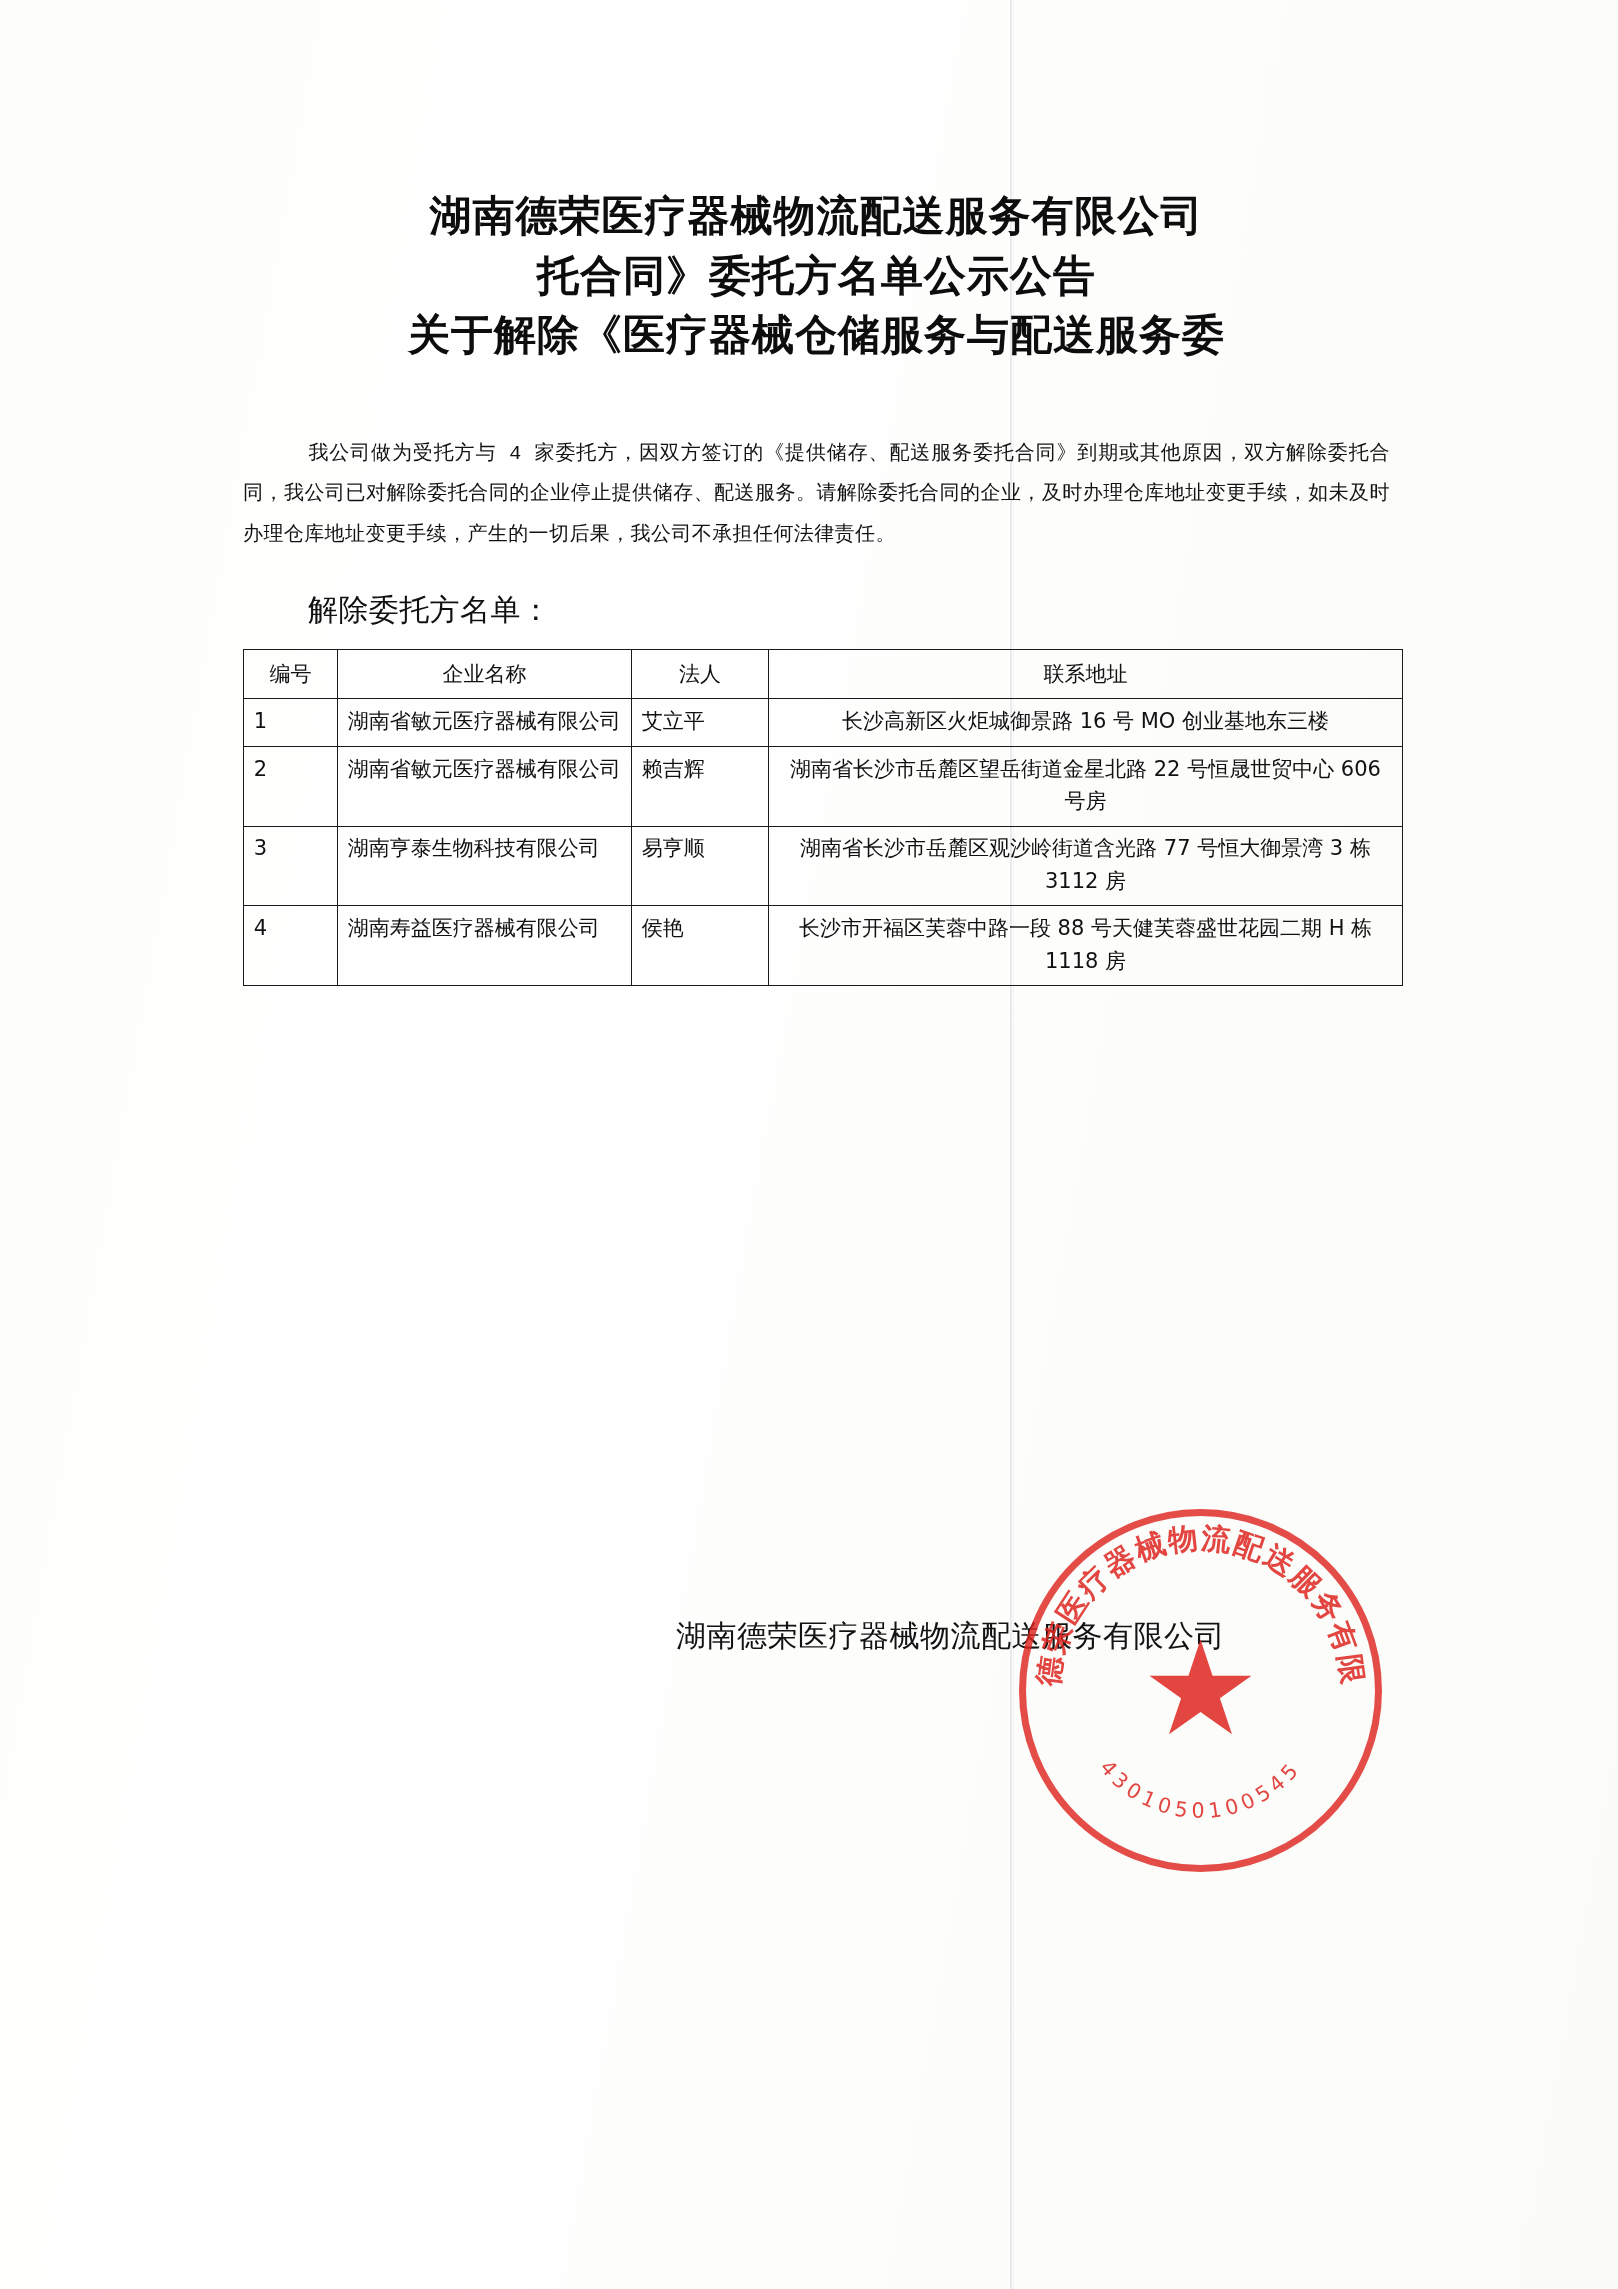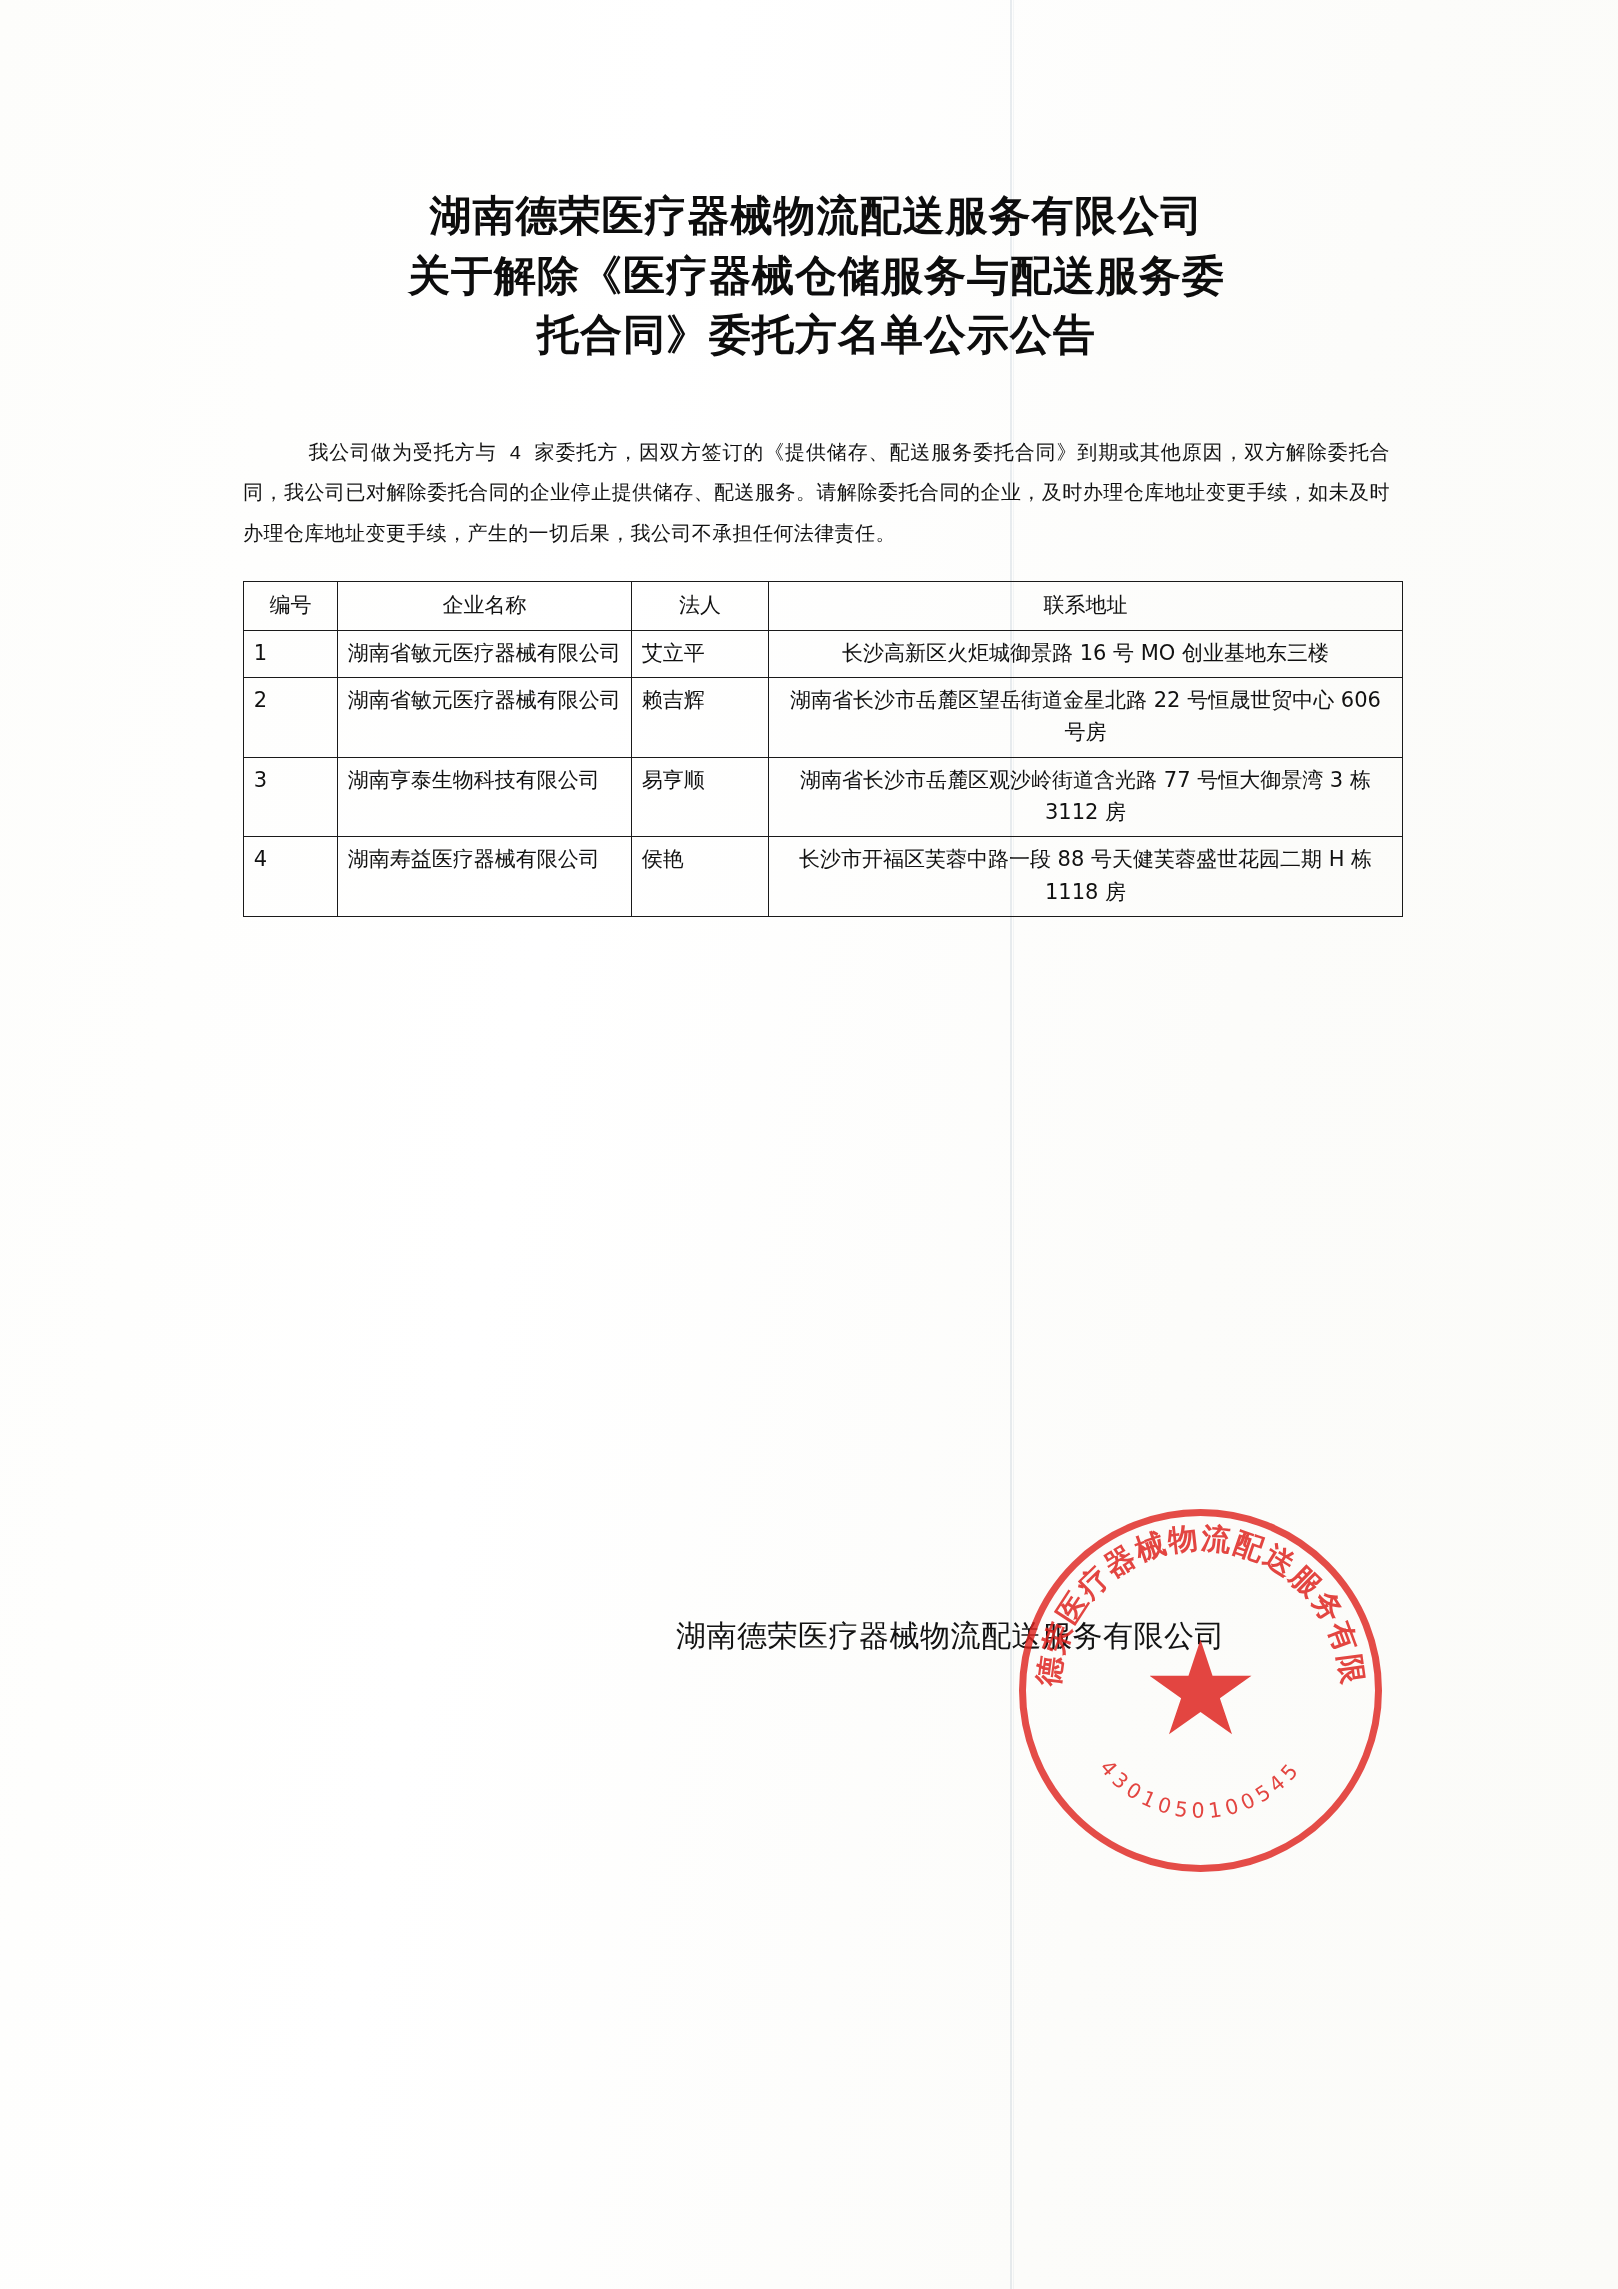--- a/index.html
+++ b/index.html
@@ -186,26 +186,27 @@
 <body>
 
 <div class="page">
   <div class="fold-line"></div>
   <div class="fold-line second"></div>
 
   <div class="content">
 
     <h1 class="doc-title">
       <span class="t-line l1">湖南德荣医疗器械物流配送服务有限公司</span>
+      <span class="t-line l3">托合同》委托方名单公示公告</span>
       <span class="t-line l2">关于解除《医疗器械仓储服务与配送服务委</span>
-      <span class="t-line l3">托合同》委托方名单公示公告</span>
     </h1>
 
     <p class="body-par"><span class="indent"></span><span>我公司做为受托方与 4 家委托方，因双方签订的《提供储存、配送服务委托合同》到期或其他原因，双方解除委托合同，我公司已对解除委托合同的企业停止提供储存、配送服务。请解除委托合同的企业，及时办理仓库地址变更手续，如未及时办理仓库地址变更手续，产生的一切后果，我公司不承担任何法律责任。</span></p>
 
+    <p class="list-label"><span class="indent"></span><span>解除委托方名单：</span></p>
 
     <table class="company-table">
       <colgroup>
         <col class="col-no">
         <col class="col-name">
         <col class="col-rep">
         <col class="col-addr">
       </colgroup>
       <thead>
         <tr>

